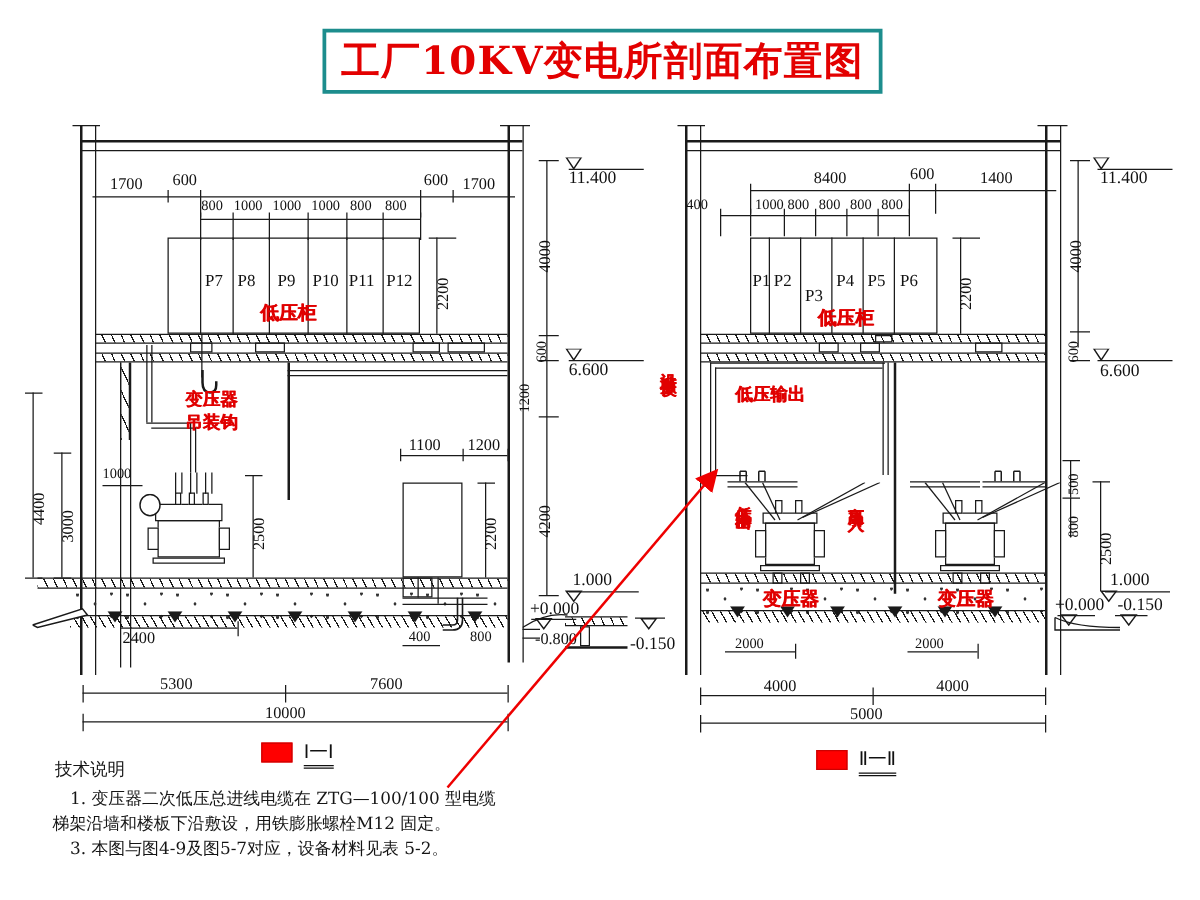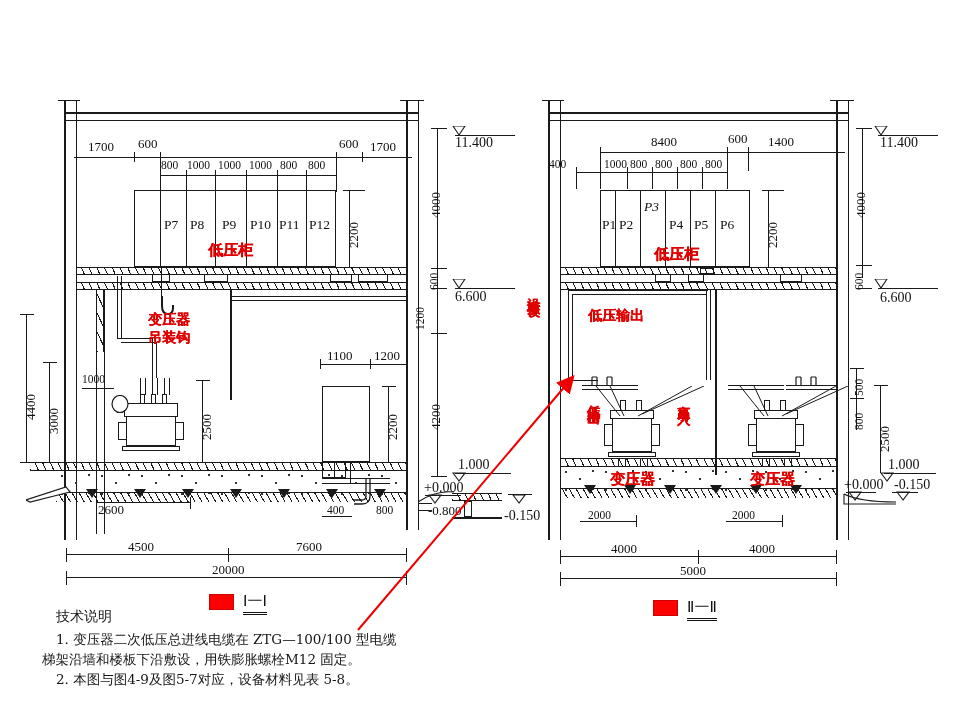--- a/index.html
+++ b/index.html
@@ -140,20 +140,23 @@
   
   .xfmr-body { position: absolute; border: 1.4px solid #1a1a1a; background: #fff; }
   .xfmr-wing { position: absolute; border: 1.2px solid #1a1a1a; background: #fff; }
   .bushing { position: absolute; border: 1.2px solid #1a1a1a; background: #fff; }
 </style>
 </head>
 <body>
 
 <div id="page">
 
+  <div id="title-box">
+    <div id="title-text">工厂10KV变电所剖面布置图</div>
+  </div>
 
   <div>
 
     <div class="ln vl2" style="left:64px; top:100px; height:440px;"></div>
     <div class="ln vl" style="left:76px; top:100px; height:440px;"></div>
     <div class="ln vl2" style="left:406px; top:100px; height:430px;"></div>
     <div class="ln vl" style="left:418px; top:100px; height:430px;"></div>
 
     <div class="ln hl2" style="left:64px; top:112px; width:354px;"></div>
     <div class="ln hl" style="left:64px; top:120px; width:354px;"></div>
@@ -292,21 +295,21 @@
 
     <div class="ln hl" style="left:82px; top:388px; width:32px;"></div>
     <div class="dim sm" style="left:82px; top:374px;">1000</div>
 
     <div class="ln vl" style="left:202px; top:380px; height:82px;"></div>
     <div class="ln hl" style="left:196px; top:380px; width:14px;"></div>
     <div class="dim vt" style="left:200px; top:440px;">2500</div>
 
     <div class="ln hl" style="left:96px; top:502px; width:48px;"></div>
     <div class="ln hl" style="left:144px; top:502px; width:46px;"></div>
-    <div class="dim" style="left:98px; top:503px;">2600</div>
+    <div class="dim" style="left:98px; top:503px;">2400</div>
     <div class="ln vl" style="left:190px; top:497px; height:12px;"></div>
 
     <div class="box" style="left:322px; top:386px; width:48px; height:76px;"></div>
     <div class="ln hl" style="left:320px; top:364px; width:86px;"></div>
     <div class="ln vl" style="left:320px; top:359px; height:10px;"></div>
     <div class="ln vl" style="left:370px; top:359px; height:10px;"></div>
     <div class="ln vl" style="left:406px; top:359px; height:10px;"></div>
     <div class="dim" style="left:327px; top:349px;">1100</div>
     <div class="dim" style="left:374px; top:349px;">1200</div>
     <div class="ln vl" style="left:388px; top:386px; height:76px;"></div>
@@ -331,26 +334,26 @@
     <div class="box" style="left:464px; top:501px; width:8px; height:16px;"></div>
     <div class="ln hl2" style="left:452px; top:517px; width:50px;"></div>
     <svg style="position:absolute; left:418px; top:488px;" width="40" height="18">
       <path d="M0 14 Q18 2 36 4" fill="none" stroke="#1a1a1a" stroke-width="1.1"></path>
     </svg>
 
     <div class="ln hl" style="left:66px; top:554px; width:340px;"></div>
     <div class="ln vl" style="left:66px; top:548px; height:14px;"></div>
     <div class="ln vl" style="left:228px; top:548px; height:14px;"></div>
     <div class="ln vl" style="left:406px; top:548px; height:14px;"></div>
-    <div class="dim" style="left:128px; top:540px;">4500</div>
+    <div class="dim" style="left:128px; top:540px;">5300</div>
     <div class="dim" style="left:296px; top:540px;">7600</div>
     <div class="ln hl" style="left:66px; top:577px; width:340px;"></div>
     <div class="ln vl" style="left:66px; top:571px; height:14px;"></div>
     <div class="ln vl" style="left:406px; top:571px; height:14px;"></div>
-    <div class="dim" style="left:212px; top:563px;">20000</div>
+    <div class="dim" style="left:212px; top:563px;">10000</div>
 
     <div class="sec-sq" style="left:209px; top:594px;"></div>
     <div class="sec-label" style="left:243px; top:592px;">Ⅰ一Ⅰ</div>
   </div>
 
   <div>
     <div class="ln vl" style="left:437px; top:128px; height:348px;"></div>
     <div class="ln hl" style="left:431px; top:128px; width:16px;"></div>
     <div class="ln hl" style="left:431px; top:268px; width:16px;"></div>
     <div class="ln hl" style="left:431px; top:288px; width:16px;"></div>
@@ -408,21 +411,21 @@
 
     <div class="ln hl2" style="left:548px; top:112px; width:300px;"></div>
     <div class="ln hl" style="left:548px; top:120px; width:300px;"></div>
 
     <div class="ln hl" style="left:600px; top:152px; width:245px;"></div>
     <div class="ln vl" style="left:600px; top:147px; height:24px;"></div>
     <div class="ln vl" style="left:727px; top:147px; height:24px;"></div>
     <div class="ln vl" style="left:748px; top:147px; height:24px;"></div>
     <div class="dim" style="left:651px; top:135px;">8400</div>
     <div class="dim" style="left:728px; top:132px;">600</div>
-    <div class="dim" style="left:768px; top:135px;text-align:right;">1400</div>
+    <div class="dim" style="left:784px; top:135px;text-align:right;">1400</div>
 
     <div class="ln hl" style="left:576px; top:172px; width:152px;"></div>
     <div class="ln vl" style="left:576px; top:167px; height:22px;"></div>
     <div class="ln vl" style="left:600px; top:167px; height:22px;"></div>
     <div class="ln vl" style="left:627px; top:167px; height:22px;"></div>
     <div class="ln vl" style="left:652px; top:167px; height:22px;"></div>
     <div class="ln vl" style="left:677px; top:167px; height:22px;"></div>
     <div class="ln vl" style="left:702px; top:167px; height:22px;"></div>
     <div class="ln vl" style="left:727px; top:167px; height:22px;"></div>
     <div class="dim sm" style="left:549px; top:159px;">400</div>
@@ -434,21 +437,21 @@
 
     <div class="box" style="left:600px; top:190px; width:150px; height:77px;"></div>
     <div class="ln vl" style="left:615px; top:190px; height:77px;"></div>
     <div class="ln vl" style="left:640px; top:190px; height:77px;"></div>
     <div class="ln vl" style="left:665px; top:190px; height:77px;"></div>
     <div class="ln vl" style="left:690px; top:190px; height:77px;"></div>
     <div class="ln vl" style="left:715px; top:190px; height:77px;"></div>
 
     <div class="cab" style="left:602px; top:217px;">P1</div>
     <div class="cab" style="left:619px; top:217px;">P2</div>
-    <div class="cab" style="left:644px; top:199px;font-style:italic;">P3</div>
+    <div class="cab" style="left:644px; top:229px;">P3</div>
     <div class="cab" style="left:669px; top:217px;">P4</div>
     <div class="cab" style="left:694px; top:217px;">P5</div>
     <div class="cab" style="left:720px; top:217px;">P6</div>
 
     <div class="red" style="left:654px; top:245px; font-size:15px;">低压柜</div>
 
     <div class="ln vl" style="left:768px; top:190px; height:77px;"></div>
     <div class="ln hl" style="left:762px; top:190px; width:22px;"></div>
     <div class="dim vt" style="left:766px; top:248px;">2200</div>
 
@@ -619,19 +622,19 @@
   <svg id="red-arrow">
     <defs>
       <marker id="ahead" markerWidth="9" markerHeight="9" refX="7" refY="4.5" orient="auto">
         <polygon points="0,0 9,4.5 0,9" fill="#ee0000"></polygon>
       </marker>
     </defs>
     <line x1="358" y1="630" x2="572" y2="378" stroke="#ee0000" stroke-width="2" marker-end="url(#ahead)"></line>
   </svg>
 
   <div>
-    <div class="note note-title" style="left:56px; top:606px;">技术说明</div>
+    <div class="note note-title" style="left:44px; top:606px;">技术说明</div>
     <div class="note" style="left:56px; top:630px;">1. 变压器二次低压总进线电缆在 ZTG—100/100 型电缆</div>
     <div class="note" style="left:42px; top:650px;">梯架沿墙和楼板下沿敷设，用铁膨胀螺栓M12 固定。</div>
-    <div class="note" style="left:56px; top:670px;">2. 本图与图4-9及图5-7对应，设备材料见表 5-8。</div>
+    <div class="note" style="left:56px; top:670px;">3. 本图与图4-9及图5-7对应，设备材料见表 5-2。</div>
   </div>
 
 </div>
 
 </body></html>

